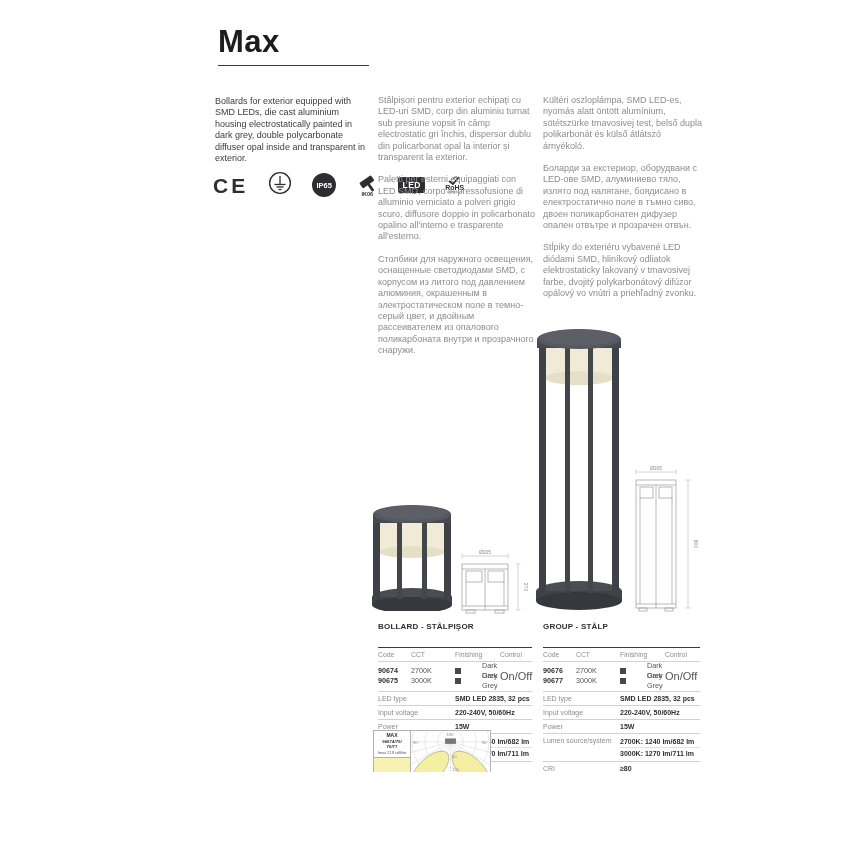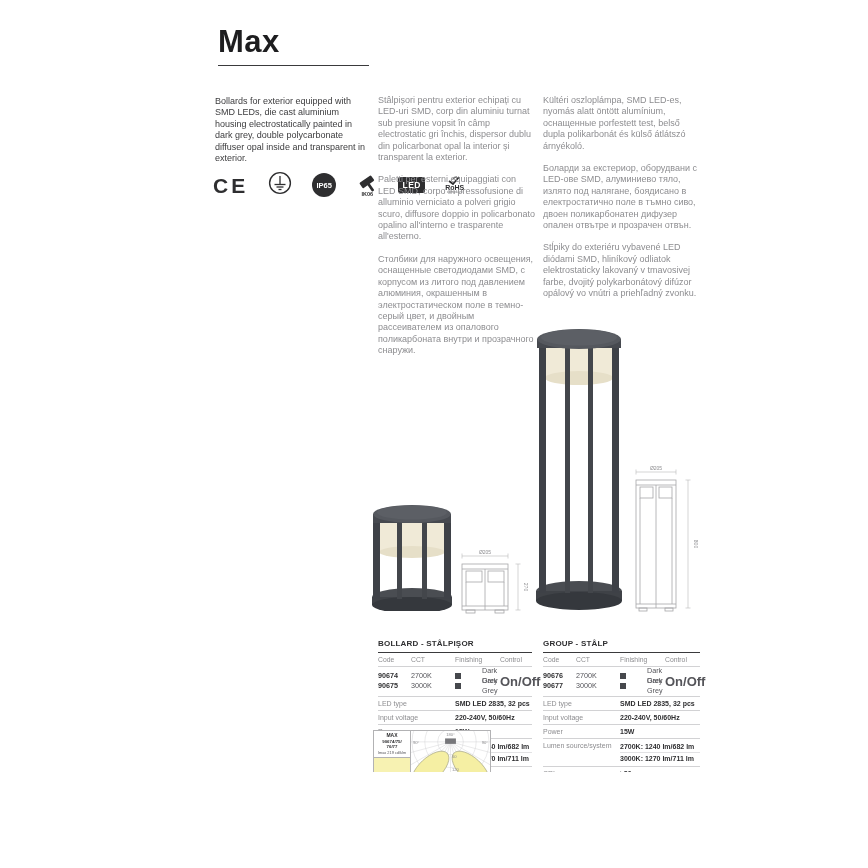--- a/index.html
+++ b/index.html
@@ -30,30 +30,30 @@
                display:flex; align-items:center; justify-content:center; font-size:8.5px; font-weight:700; letter-spacing:0.5px; }
   .rohs-wrap { display:flex; flex-direction:column; align-items:center; line-height:1; }
   .rohs-label { font-size:7px; font-weight:700; color:#2e2e30; margin-top:-1px; }
   .rohs-sub { font-size:3.6px; color:#6e6e71; }
   
   .abs { position:absolute; }
   
   .spec-table { position:absolute; top:622px; }
   .spec-table.left { left:378px; width:154px; }
   .spec-table.right { left:543px; width:157px; }
-  .t-title { font-size:8px; font-weight:700; color:#2f2f31; padding-bottom:4px; border-bottom:1.5px solid #3a3a3c; letter-spacing:0.2px;margin-top:17px; }
+  .t-title { font-size:8px; font-weight:700; color:#2f2f31; padding-bottom:16px; border-bottom:1.5px solid #3a3a3c; letter-spacing:0.2px; }
   .t-head { display:grid; grid-template-columns:33px 44px 45px 1fr; font-size:6.8px; color:#8d8d90;
             padding:3px 0 3px; border-bottom:1px solid #d2d2d4; }
   .t-prod { display:grid; grid-template-columns:33px 44px 45px 1fr; padding:4px 0 5px; border-bottom:1px solid #d2d2d4;
             font-size:7.2px; color:#55555a; }
   .t-prod .codes span, .t-prod .ccts span { display:block; line-height:10px; }
   .t-prod .codes span { font-weight:700; color:#2f2f31; }
   .fin-line { display:flex; align-items:center; gap:21px; line-height:10px; height:10px; }
   .swatch { width:6px; height:6px; background:#46484d; display:inline-block; flex:0 0 auto; }
-  .ctl-cell { align-self:center; font-size:13px; color:#55555a;font-weight:bold; }
+  .ctl-cell { align-self:center; font-size:11px; color:#55555a; }
   .t-row.spec { display:grid; grid-template-columns:77px 1fr; font-size:7px; color:#8d8d90;
                 padding:3px 0; border-bottom:1px solid #d2d2d4; align-items:start; }
   .s-value { font-weight:700; color:#2f2f31; }
   .v-line { display:block; line-height:9px; }
   .v-line.v2 { border-top:1px solid #e2e2e4; margin-top:1px; padding-top:1px; }
   
   .photometry { position:absolute; left:373px; top:730px; width:118px; height:85px;
                 border:1px solid #b2b2b4; display:flex; background:#fff; }
   .ph-left { width:37px; border-right:1px solid #b2b2b4; display:flex; flex-direction:column; }
   .ph-info { border-bottom:1px solid #b2b2b4; text-align:center; padding:2px 1px; }
@@ -121,21 +121,21 @@
     </span>
   </div>
 
   <div class="col col2">
     <p class="desc">Stâlpișori pentru exterior echipați cu LED-uri SMD, corp din aluminiu turnat sub presiune vopsit în câmp electrostatic gri închis, dispersor dublu din policarbonat opal la interior și transparent la exterior.</p>
     <p class="desc">Paletti per esterni equipaggiati con LED SMD, corpo in pressofusione di alluminio verniciato a polveri grigio scuro, diffusore doppio in policarbonato opalino all'interno e trasparente all'esterno.</p>
     <p class="desc">Столбики для наружного освещения, оснащенные светодиодами SMD, с корпусом из литого под давлением алюминия, окрашенным в электростатическом поле в темно-серый цвет, и двойным рассеивателем из опалового поликарбоната внутри и прозрачного снаружи.</p>
   </div>
 
   <div class="col col3">
-    <p class="desc">Kültéri oszloplámpa, SMD LED-es, nyomás alatt öntött alumínium, оснащенные porfestett test, belső dupla polikarbonát és külső átlátszó árnyékoló.</p>
+    <p class="desc">Kültéri oszloplámpa, SMD LED-es, nyomás alatt öntött alumínium, sötétszürke tmavosivej test, belső dupla polikarbonát és külső átlátszó árnyékoló.</p>
     <p class="desc">Боларди за екстериор, оборудвани с LED-ове SMD, алуминиево тяло, излято под налягане, боядисано в електростатично поле в тъмно сиво, двоен поликарбонатен дифузер опален отвътре и прозрачен отвън.</p>
     <p class="desc">Stĺpiky do exteriéru vybavené LED diódami SMD, hliníkový odliatok elektrostaticky lakovaný v tmavosivej farbe, dvojitý polykarbonátový difúzor opálový vo vnútri a priehľadný zvonku.</p>
   </div>
 
   <div class="abs" style="left:370px; top:501px;">
     <svg width="84" height="110" viewBox="0 0 84 110">
       <ellipse cx="42" cy="96" rx="40" ry="9" fill="#4a4d52"></ellipse>
       <rect x="2" y="96" width="80" height="8" fill="#3f4247"></rect>
       <ellipse cx="42" cy="104" rx="40" ry="8" fill="#35383d"></ellipse>
       <rect x="9" y="21" width="66" height="30" fill="#f0ead7"></rect>

